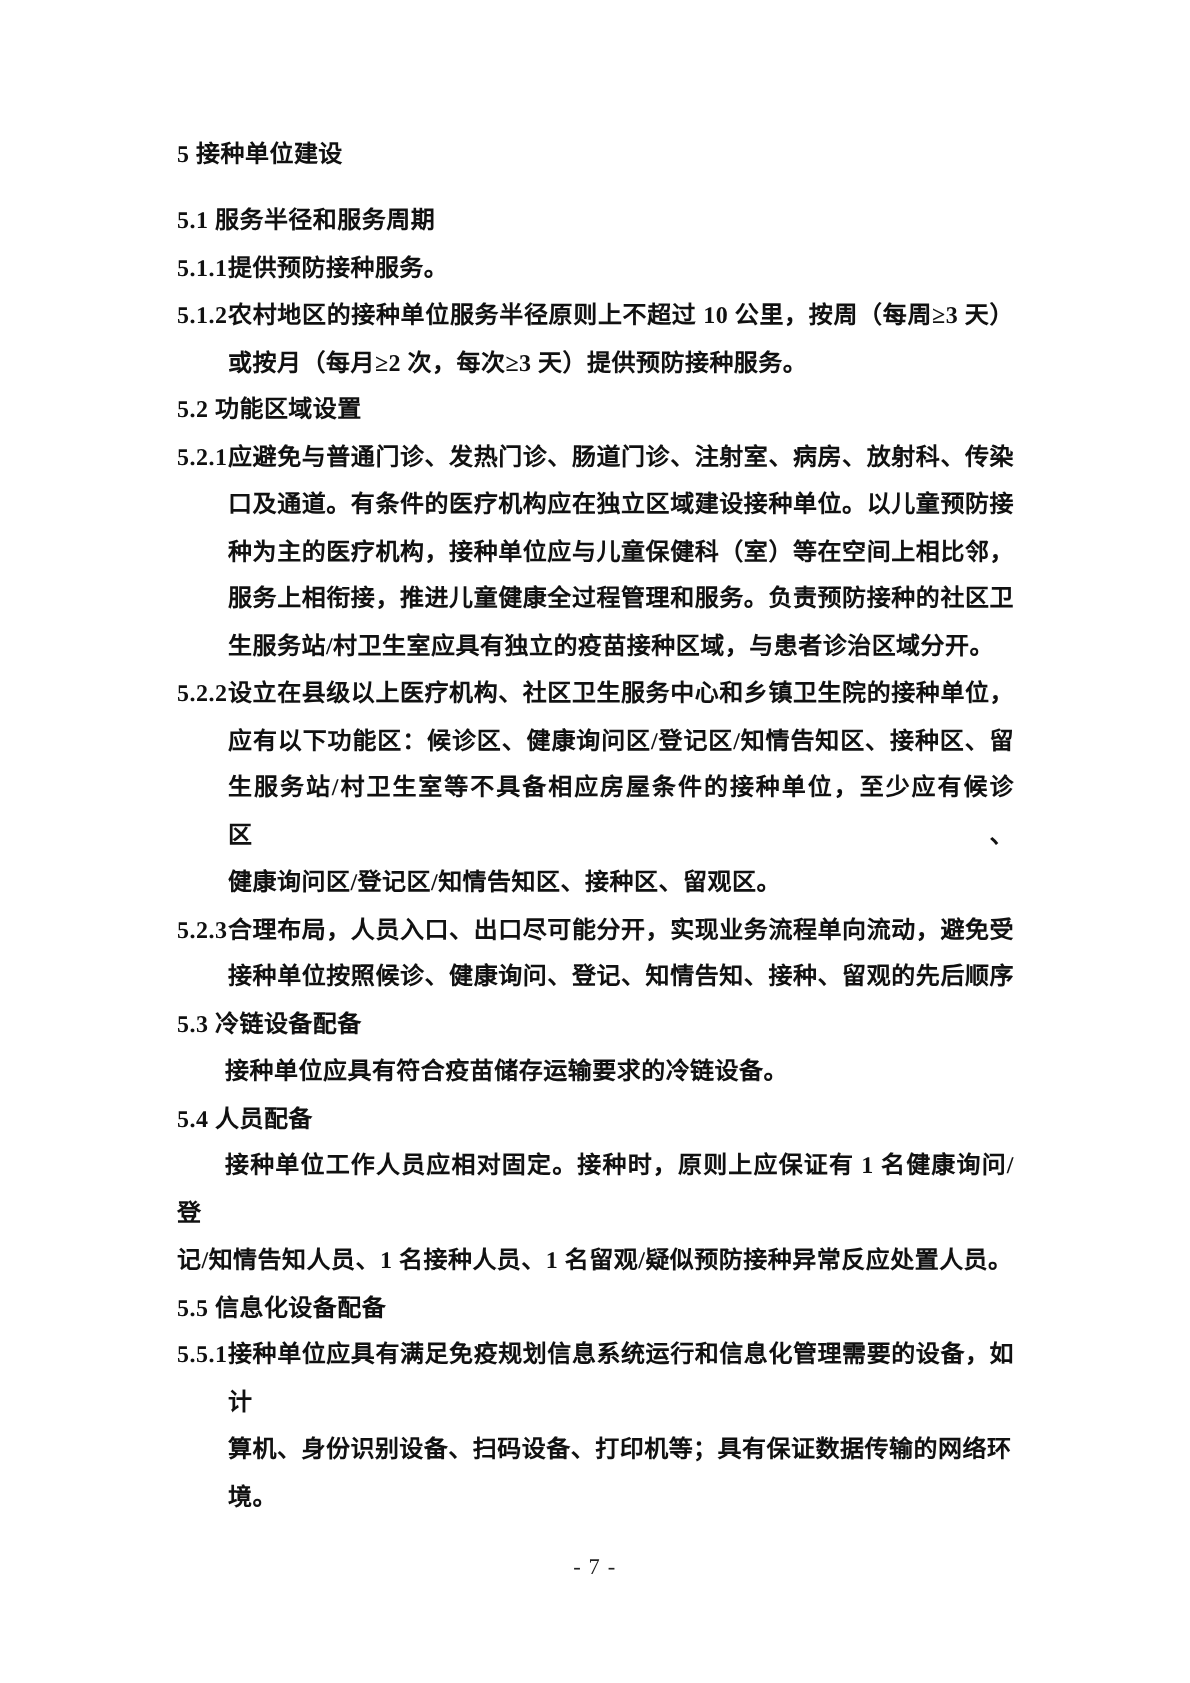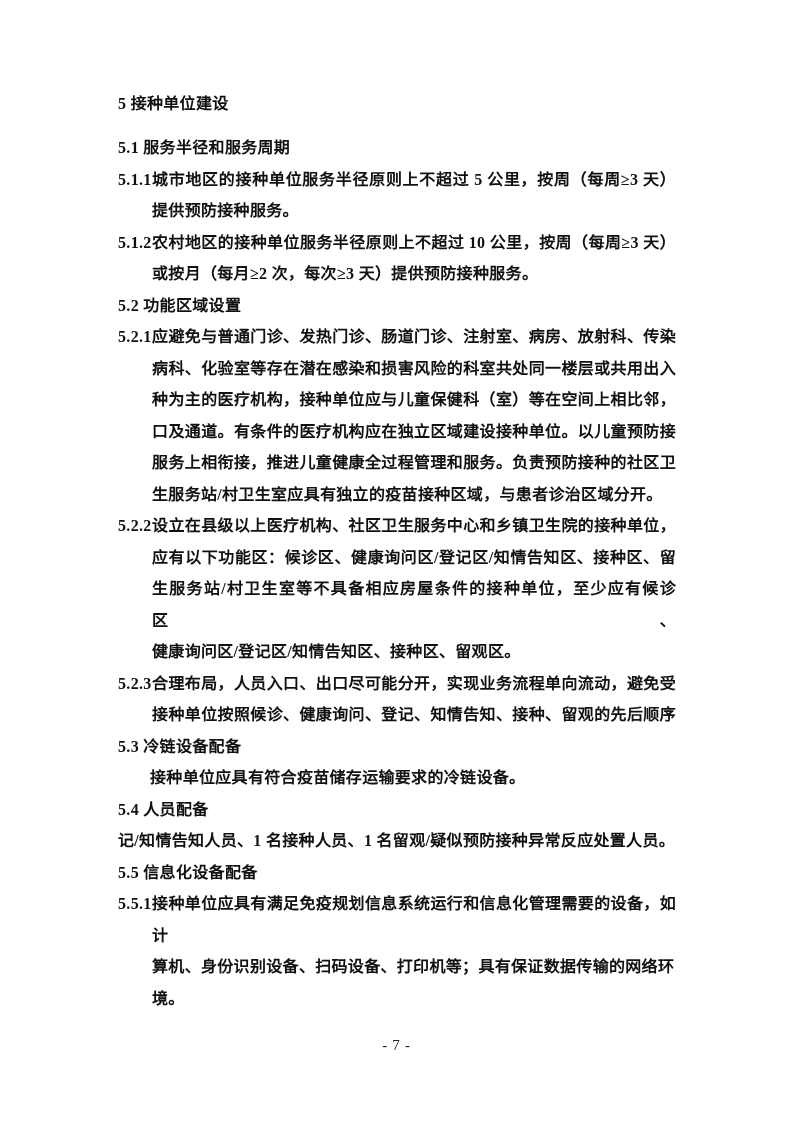--- a/index.html
+++ b/index.html
@@ -29,35 +29,33 @@
 </style>
 </head>
 <body>
 
 <div class="page">
   <div class="content">
       <div class="h1">5 接种单位建设</div>
       <div class="h2">5.1 服务半径和服务周期</div>
       <div class="para hanging">
         <span class="num">5.1.1</span>
-        <div class="line jst">城市地区的接种单位服务半径原则上不超过 5 公里，按周（每周≥3 天）</div>
         <div class="line">提供预防接种服务。</div>
       </div>
       <div class="para hanging">
         <span class="num">5.1.2</span>
         <div class="line jst">农村地区的接种单位服务半径原则上不超过 10 公里，按周（每周≥3 天）</div>
         <div class="line">或按月（每月≥2 次，每次≥3 天）提供预防接种服务。</div>
       </div>
       <div class="h2">5.2 功能区域设置</div>
       <div class="para hanging">
         <span class="num">5.2.1</span>
         <div class="line jst">应避免与普通门诊、发热门诊、肠道门诊、注射室、病房、放射科、传染</div>
-        <div class="line jst">病科、化验室等存在潜在感染和损害风险的科室共处同一楼层或共用出入</div>
+        <div class="line jst">口及通道。有条件的医疗机构应在独立区域建设接种单位。以儿童预防接</div>
         <div class="line jst">种为主的医疗机构，接种单位应与儿童保健科（室）等在空间上相比邻，</div>
-        <div class="line jst">口及通道。有条件的医疗机构应在独立区域建设接种单位。以儿童预防接</div>
         <div class="line jst">服务上相衔接，推进儿童健康全过程管理和服务。负责预防接种的社区卫</div>
         <div class="line">生服务站/村卫生室应具有独立的疫苗接种区域，与患者诊治区域分开。</div>
       </div>
       <div class="para hanging">
         <span class="num">5.2.2</span>
         <div class="line jst">设立在县级以上医疗机构、社区卫生服务中心和乡镇卫生院的接种单位，</div>
         <div class="line jst">应有以下功能区：候诊区、健康询问区/登记区/知情告知区、接种区、留</div>
         <div class="line jst">生服务站/村卫生室等不具备相应房屋条件的接种单位，至少应有候诊区、</div>
         <div class="line">健康询问区/登记区/知情告知区、接种区、留观区。</div>
       </div>
@@ -65,20 +63,21 @@
         <span class="num">5.2.3</span>
         <div class="line jst">合理布局，人员入口、出口尽可能分开，实现业务流程单向流动，避免受</div>
         <div class="line jst">接种单位按照候诊、健康询问、登记、知情告知、接种、留观的先后顺序</div>
       </div>
       <div class="h2">5.3 冷链设备配备</div>
       <div class="para">
         <div class="line fi">接种单位应具有符合疫苗储存运输要求的冷链设备。</div>
       </div>
       <div class="h2">5.4 人员配备</div>
       <div class="para">
+        <div class="line jst fi">接种单位工作人员应相对固定。接种时，原则上应保证有 1 名健康询问/登</div>
         <div class="line">记/知情告知人员、1 名接种人员、1 名留观/疑似预防接种异常反应处置人员。</div>
       </div>
       <div class="h2">5.5 信息化设备配备</div>
       <div class="para hanging">
         <span class="num">5.5.1</span>
         <div class="line jst">接种单位应具有满足免疫规划信息系统运行和信息化管理需要的设备，如计</div>
         <div class="line">算机、身份识别设备、扫码设备、打印机等；具有保证数据传输的网络环境。</div>
       </div>
     </div>
   <div class="footer">

